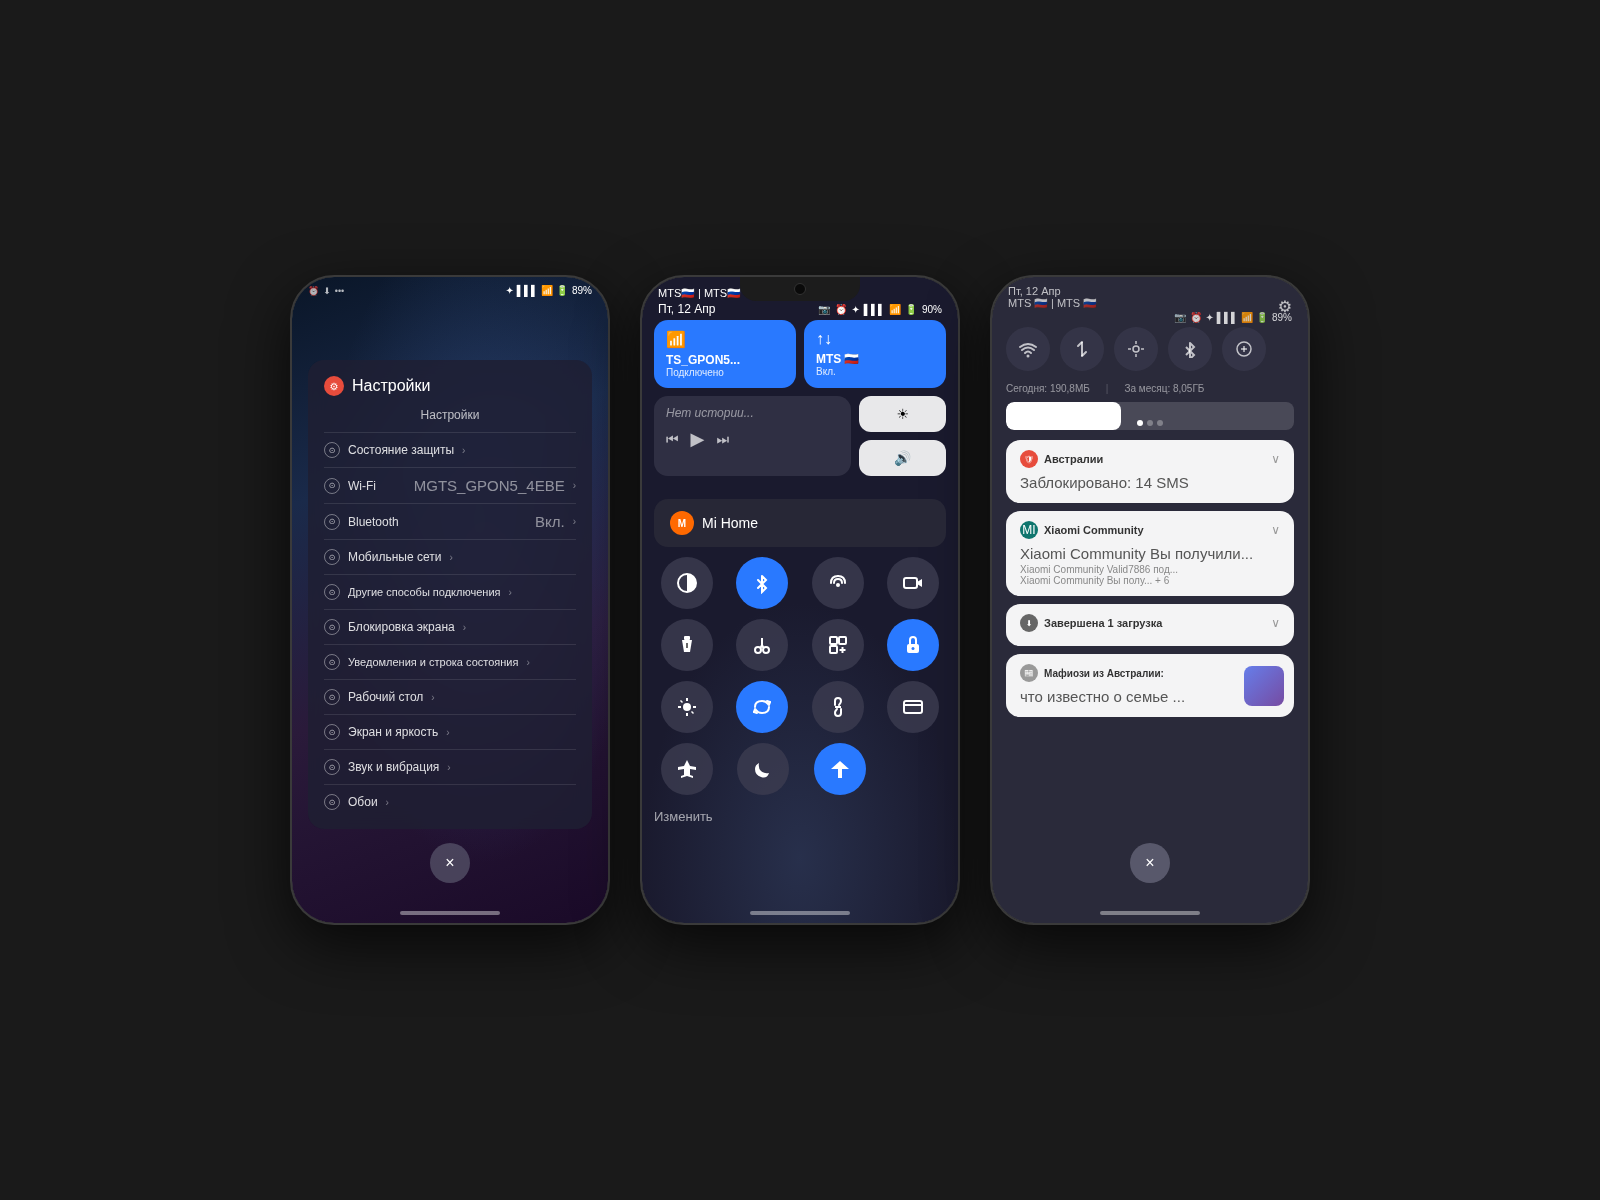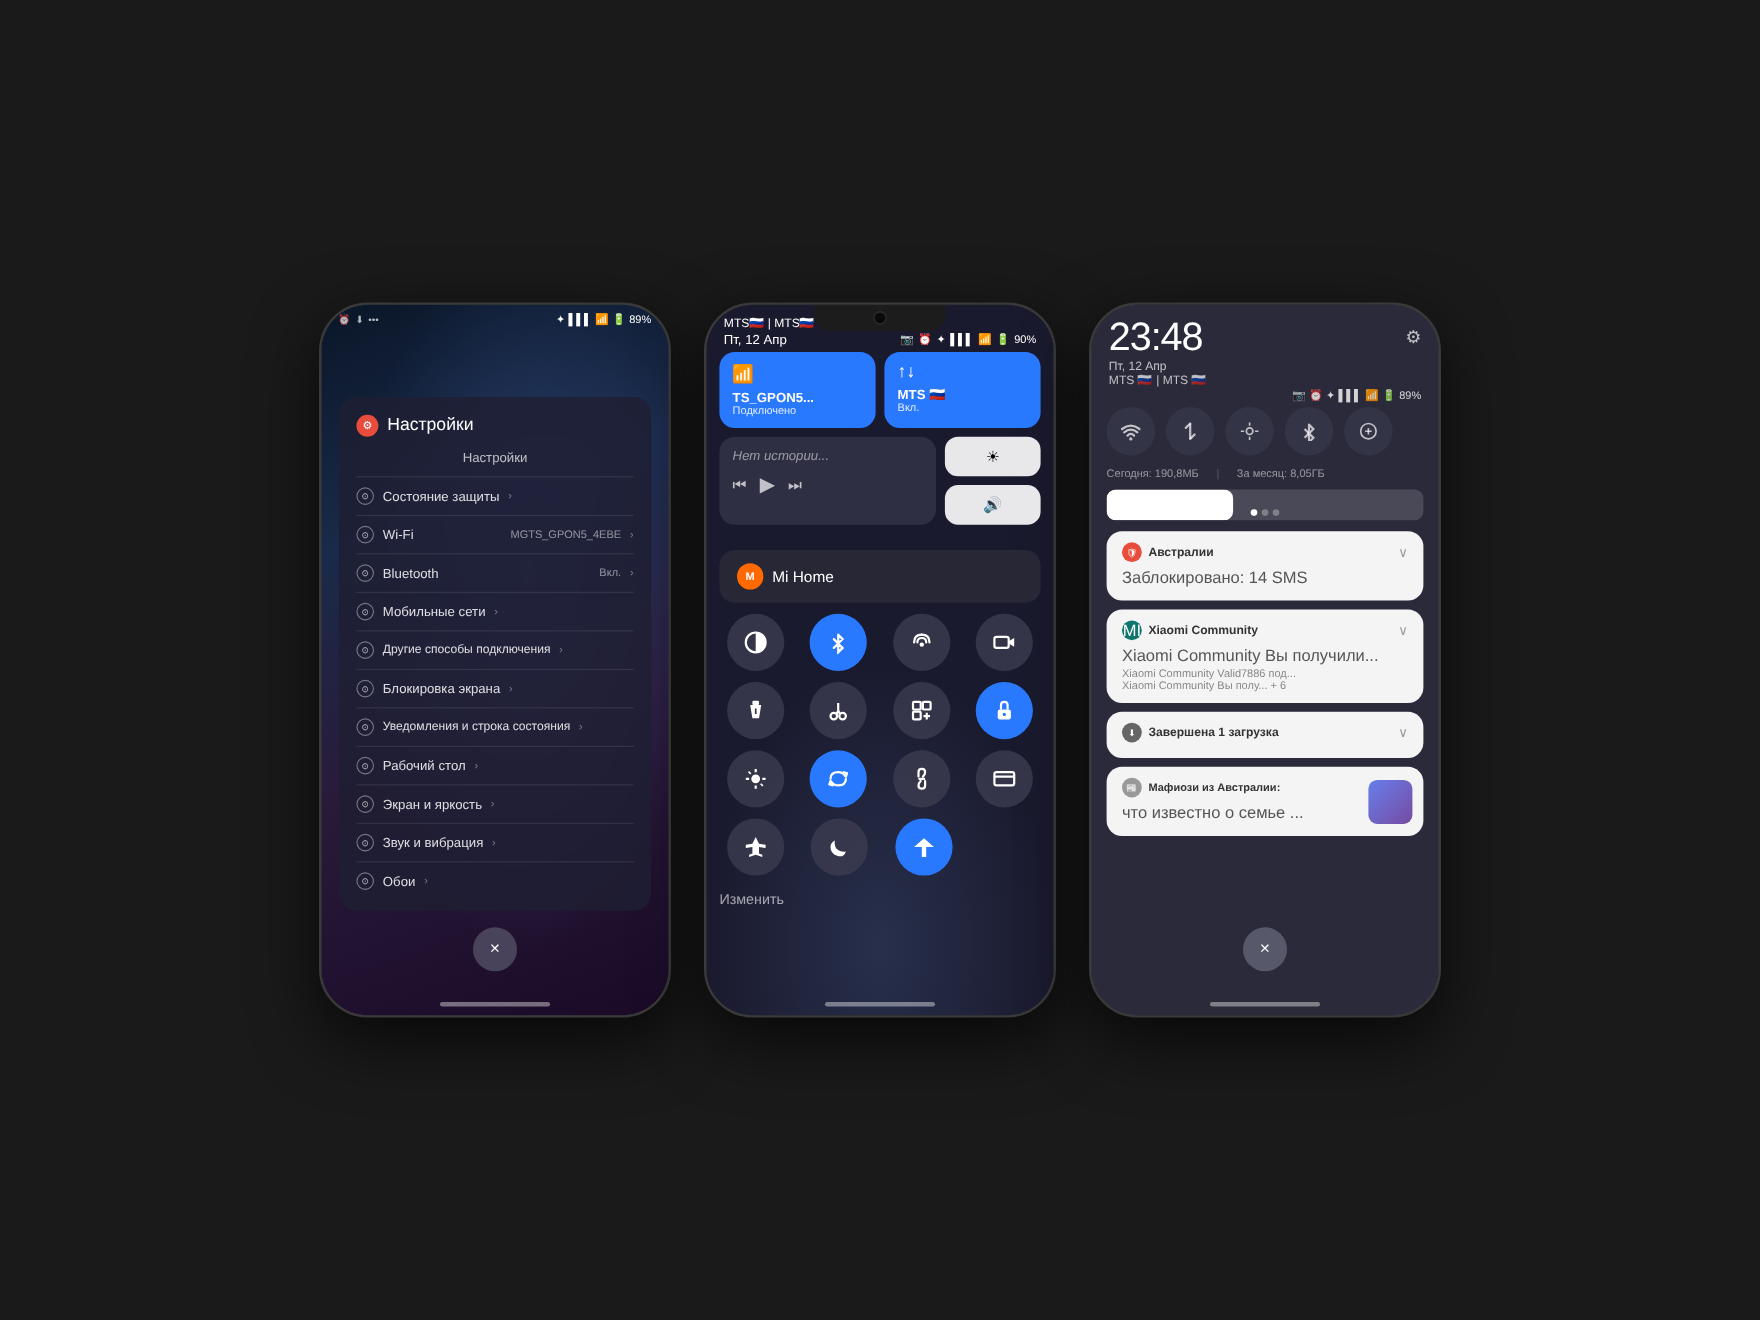--- a/index.html
+++ b/index.html
@@ -109,21 +109,21 @@
       width: 16px; height: 16px;
       border-radius: 50%;
       border: 1px solid rgba(255,255,255,0.4);
       display: flex; align-items: center; justify-content: center;
       font-size: 8px; color: rgba(255,255,255,0.7);
       flex-shrink: 0;
     }
     .settings-item-value {
       margin-left: auto;
       color: rgba(255,255,255,0.5);
-      font-size: 10px;
+      font-size: 15px;
     }
     .settings-item-arrow {
       color: rgba(255,255,255,0.4);
       font-size: 10px;
     }
     .settings-divider {
       height: 1px;
       background: rgba(255,255,255,0.1);
       margin: 2px 16px;
     }
@@ -803,21 +803,20 @@
     </div>
   </div>
 
   <div class="phone">
     <div class="phone-screen">
       <div class="phone3-bg"></div>
 
       <div class="gear-icon-3">⚙</div>
 
       <div class="status-bar-3">
-        <div class="time-display">23:48</div>
         <div class="date-display">Пт, 12 Апр</div>
         <div class="carrier-display">MTS 🇷🇺 | MTS 🇷🇺</div>
         <div class="status-icons-row">
           <span>📷</span>
           <span>⏰</span>
           <span>✦</span>
           <span>▌▌▌</span>
           <span>📶</span>
           <span>🔋</span>
           <span>89%</span>
@@ -884,21 +883,21 @@
         <div class="notif-header">
           <div class="notif-app-icon" style="background:#e74c3c;">🛡</div>
           <span class="notif-app-name">Австралии</span>
           <span class="notif-expand">∨</span>
         </div>
         <div class="notif-text">Заблокировано: 14 SMS</div>
       </div>
 
       <div class="notif-card">
         <div class="notif-header">
-          <div class="notif-app-icon" style="background:#0f766e;font-size:15px">MI</div>
+          <div class="notif-app-icon" style="background:#0f766e;font-size:12px">MI</div>
           <span class="notif-app-name">Xiaomi Community</span>
           <span class="notif-expand">∨</span>
         </div>
         <div class="notif-text">Xiaomi Community Вы получили...</div>
         <div class="notif-subtext">Xiaomi Community Valid7886 под...</div>
         <div class="notif-subtext">Xiaomi Community Вы полу... + 6</div>
       </div>
 
       <div class="notif-card">
         <div class="notif-header">

